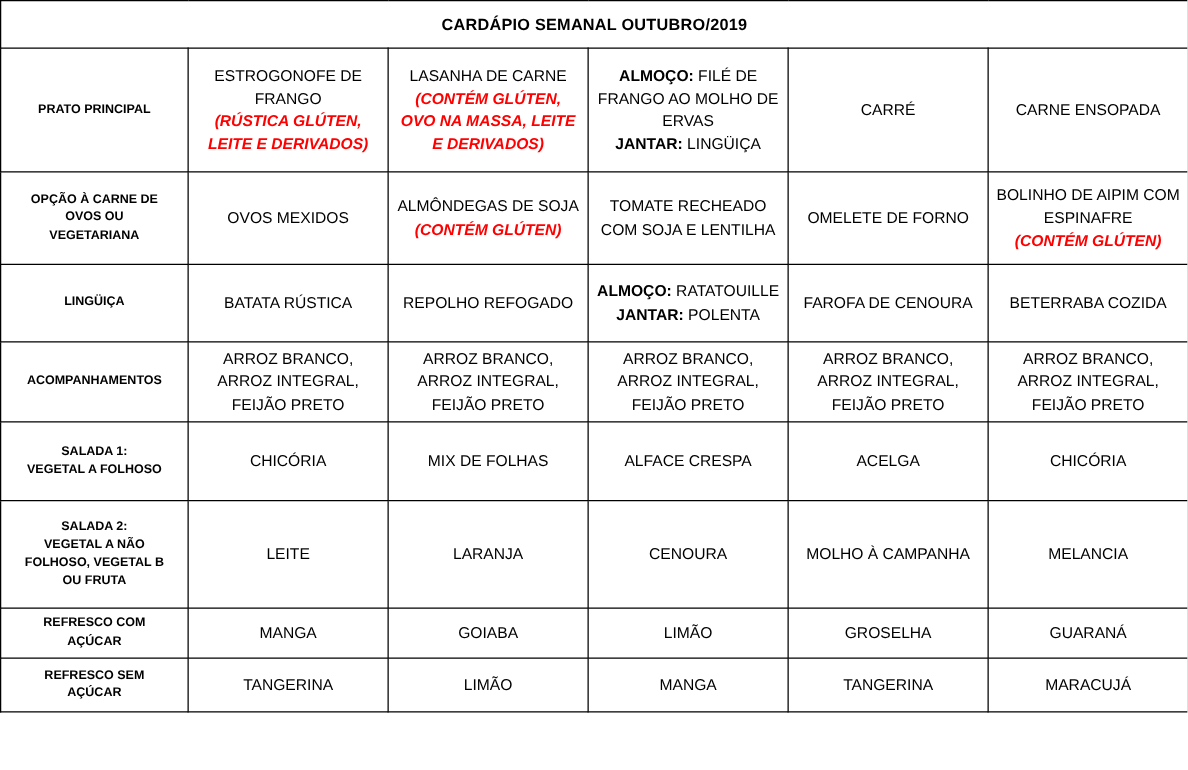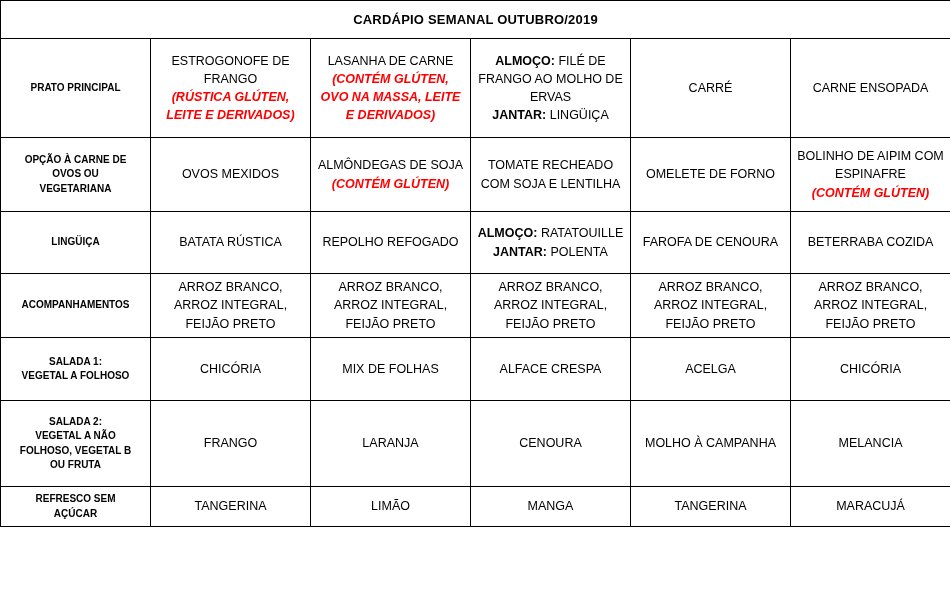--- a/index.html
+++ b/index.html
@@ -183,33 +183,52 @@
           <td class="menu-cell">
             <div class="cell-line"><span class="seg-normal">CHICÓRIA</span></div>
           </td>
         </tr>
         <tr>
           <th class="row-label">SALADA 2:
 VEGETAL A NÃO
 FOLHOSO, VEGETAL B
 OU FRUTA</th>
           <td class="menu-cell">
-            <div class="cell-line"><span class="seg-normal">FRANGO</span></div>
+            <div class="cell-line"><span class="seg-normal">LEITE</span></div>
           </td>
           <td class="menu-cell">
             <div class="cell-line"><span class="seg-normal">LARANJA</span></div>
           </td>
           <td class="menu-cell">
             <div class="cell-line"><span class="seg-normal">CENOURA</span></div>
           </td>
           <td class="menu-cell">
             <div class="cell-line"><span class="seg-normal">MOLHO À CAMPANHA</span></div>
           </td>
           <td class="menu-cell">
             <div class="cell-line"><span class="seg-normal">MELANCIA</span></div>
+          </td>
+        </tr>
+        <tr>
+          <th class="row-label">REFRESCO COM
+AÇÚCAR</th>
+          <td class="menu-cell">
+            <div class="cell-line"><span class="seg-normal">MANGA</span></div>
+          </td>
+          <td class="menu-cell">
+            <div class="cell-line"><span class="seg-normal">GOIABA</span></div>
+          </td>
+          <td class="menu-cell">
+            <div class="cell-line"><span class="seg-normal">LIMÃO</span></div>
+          </td>
+          <td class="menu-cell">
+            <div class="cell-line"><span class="seg-normal">GROSELHA</span></div>
+          </td>
+          <td class="menu-cell">
+            <div class="cell-line"><span class="seg-normal">GUARANÁ</span></div>
           </td>
         </tr>
         <tr>
           <th class="row-label">REFRESCO SEM
 AÇÚCAR</th>
           <td class="menu-cell">
             <div class="cell-line"><span class="seg-normal">TANGERINA</span></div>
           </td>
           <td class="menu-cell">
             <div class="cell-line"><span class="seg-normal">LIMÃO</span></div>

